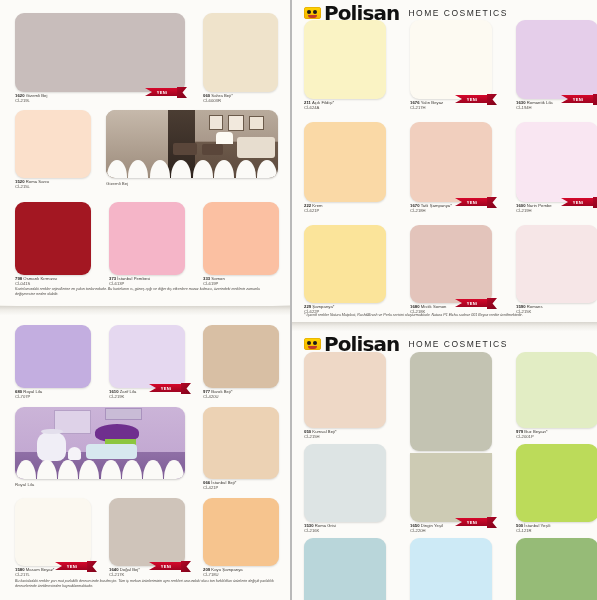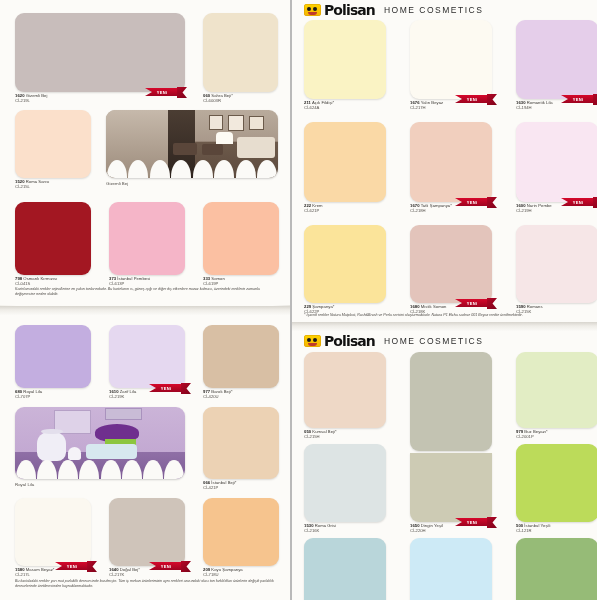--- a/index.html
+++ b/index.html
@@ -68,21 +68,21 @@
   }
   .brand .mark::before {
     content:""; position:absolute; left:3px; top:3px; width:4px; height:4px;
     border-radius:50%; background:#1a1a1a;
     box-shadow: 6px 0 0 #1a1a1a;
   }
   .brand .mark::after {
     content:""; position:absolute; left:3.5px; top:7.5px; width:9px; height:3px;
     border-radius:0 0 5px 5px; background:#c0392b;
   }
-  .brand .pol { font-size: 14px; font-weight: bold; color: #111; letter-spacing: -.9px;
+  .brand .pol { font-size: 20px; font-weight: bold; color: #111; letter-spacing: -.9px;
                 font-family: "DejaVu Sans", sans-serif; line-height: 1; }
   .brand .hc { font-size: 8.5px; color: #2b2b2b; letter-spacing: 1.5px;
                margin-left: 9px; font-family: "Liberation Sans", sans-serif; }
 
   
   .room { position: absolute; inset: 0; }
   .scallop { position: absolute; left: 0; bottom: 0; width: 100%; height: 26%;
              display: flex; align-items: flex-end; overflow: hidden; }
   .scallop i { flex: 1; height: 100%; background: #fbfaf7;
                border-radius: 50% 50% 0 0 / 100% 100% 0 0; margin: 0 .6px; }

